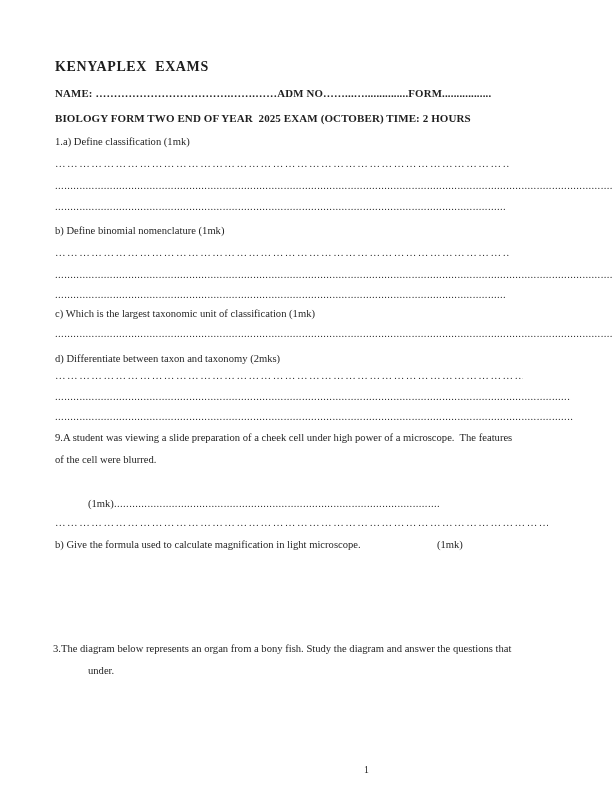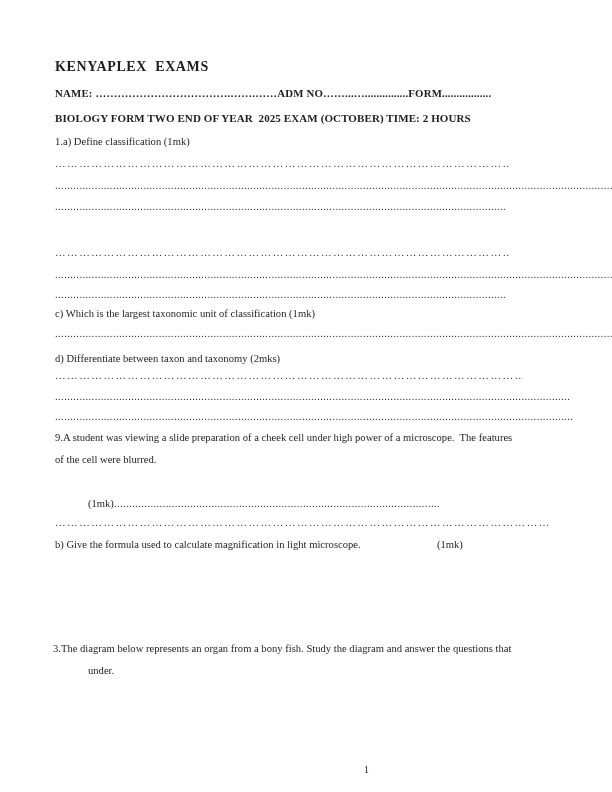--- a/index.html
+++ b/index.html
@@ -27,20 +27,21 @@
 
   <div class="abs b nameline dline" style="left:55px; top:86px; width:470px;">NAME: ……………………………….…….……ADM NO……...…...............FORM.................</div>
 
   <div class="abs b title" style="left:55px; top:111px;">BIOLOGY FORM TWO END OF YEAR  2025 EXAM (OCTOBER) TIME: 2 HOURS</div>
 
   <div class="abs" style="left:55px; top:134px;">1.a) Define classification (1mk)</div>
   <div class="abs dline ell" style="left:55px; top:156px; width:455px;">…………………………………………………………………………………………………………………………………………………………………………………………………………………………</div>
   <div class="abs dline fine" style="left:55px; top:178px; width:557px;">............................................................................................................................................................................................................................................................................................................</div>
   <div class="abs dline fine" style="left:55px; top:199px; width:452px;">............................................................................................................................................................................................................................................................................................................</div>
 
+  <div class="abs" style="left:55px; top:223px;">b) Define binomial nomenclature (1mk)</div>
   <div class="abs dline ell" style="left:55px; top:245px; width:455px;">…………………………………………………………………………………………………………………………………………………………………………………………………………………………</div>
   <div class="abs dline fine" style="left:55px; top:267px; width:557px;">............................................................................................................................................................................................................................................................................................................</div>
   <div class="abs dline fine" style="left:55px; top:287px; width:452px;">............................................................................................................................................................................................................................................................................................................</div>
 
   <div class="abs" style="left:55px; top:306px;">c) Which is the largest taxonomic unit of classification (1mk)</div>
   <div class="abs dline fine" style="left:55px; top:326px; width:557px;">............................................................................................................................................................................................................................................................................................................</div>
 
   <div class="abs" style="left:55px; top:351px;">d) Differentiate between taxon and taxonomy (2mks)</div>
   <div class="abs dline ell" style="left:55px; top:368px; width:468px;">…………………………………………………………………………………………………………………………………………………………………………………………………………………………</div>
   <div class="abs dline fine" style="left:55px; top:389px; width:516px;">............................................................................................................................................................................................................................................................................................................</div>

